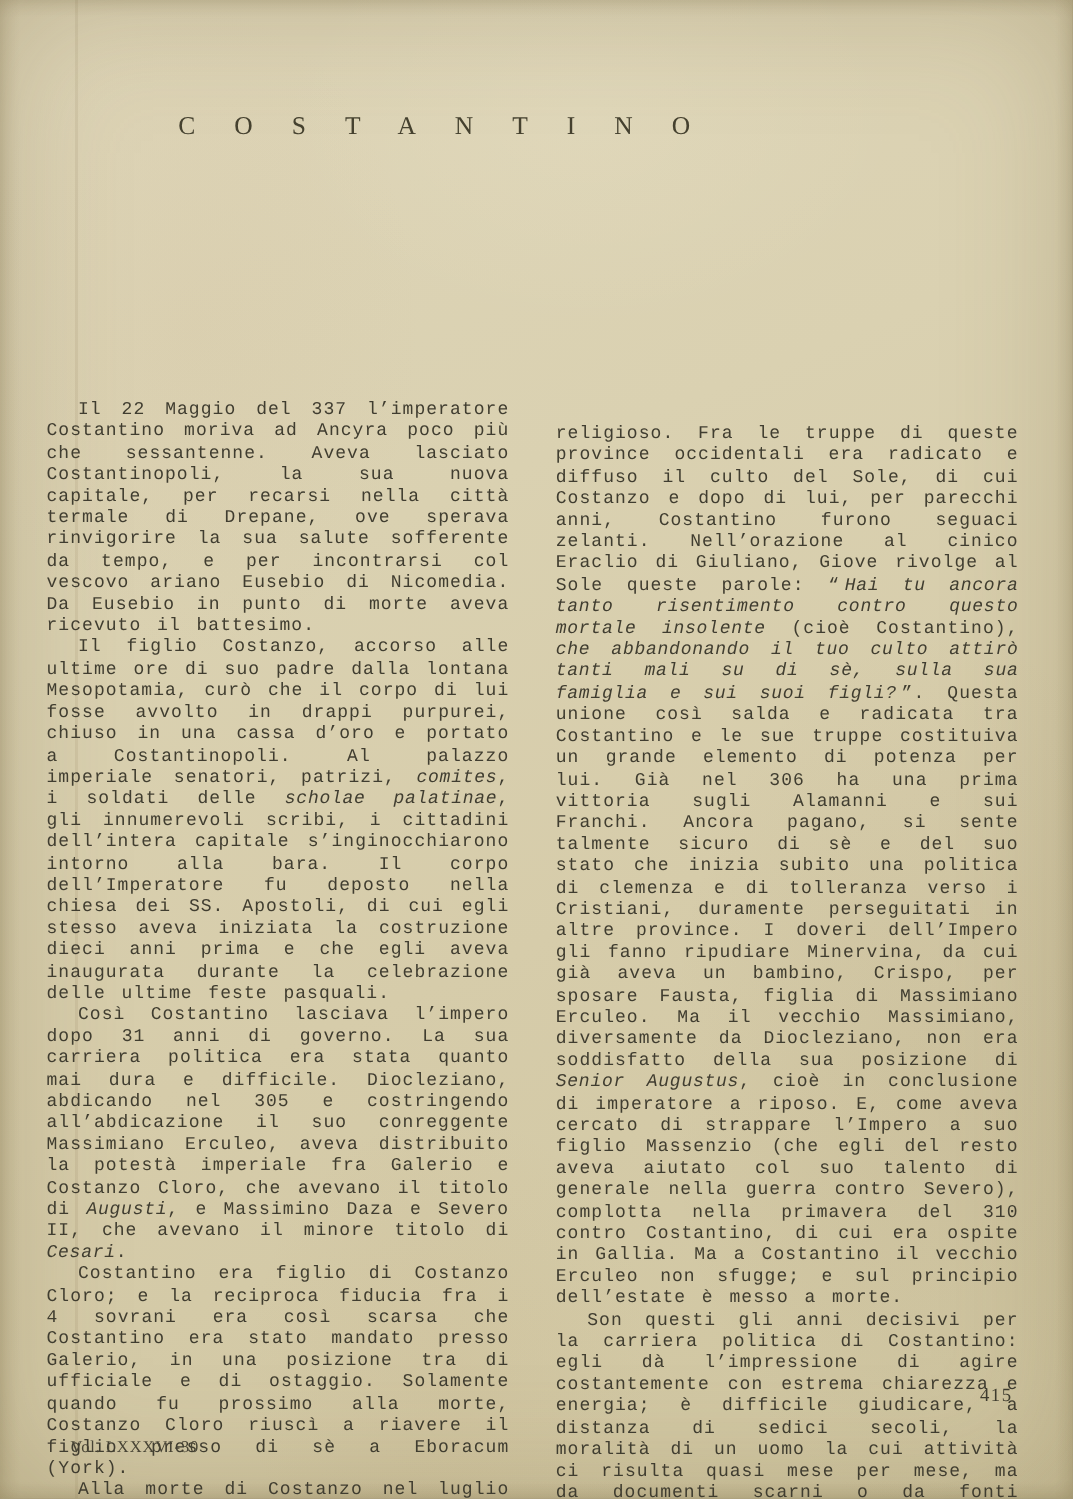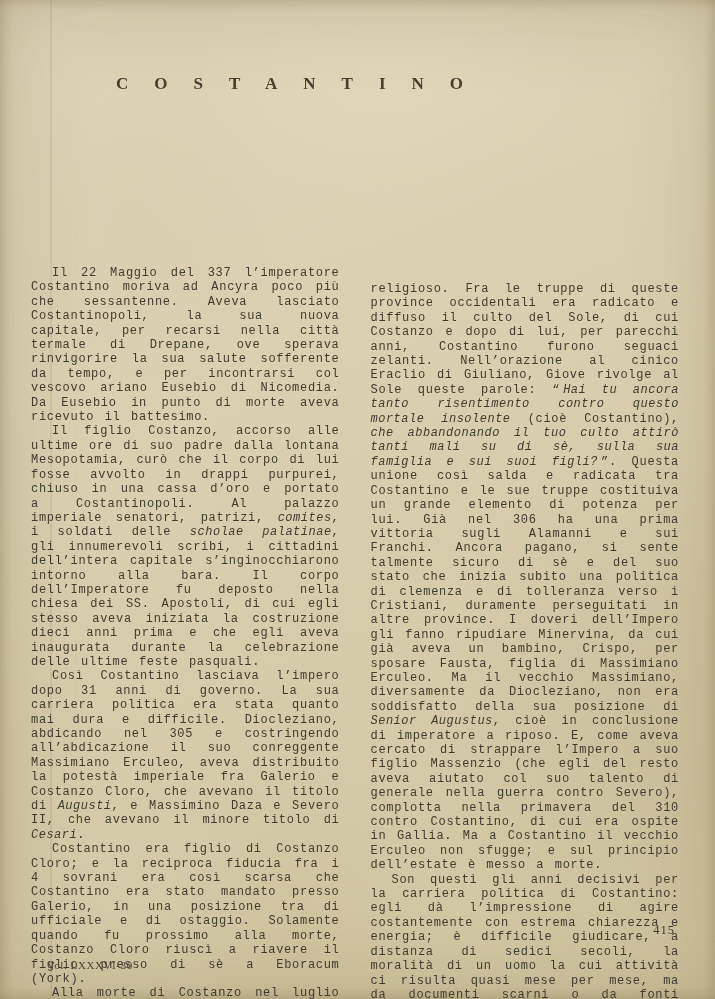--- a/index.html
+++ b/index.html
@@ -34,21 +34,21 @@
     background: rgba(115, 98, 58, 0.10);
     pointer-events: none;
   }
   .title {
     position: absolute;
     top: 74px; left: 0; right: 0;
     padding-right: 110px;
     text-align: center;
     font-size: 17px;
     letter-spacing: 26px;
-    font-weight: 700;
+    font-weight: 400;
     color: #45412f;
     white-space: nowrap;
   }
   .columns {
     position: absolute;
     left: 31px; top: 266px;
     width: 648px;
     display: flex;
     gap: 31px;
     font-family: Liberation Mono, monospace;

